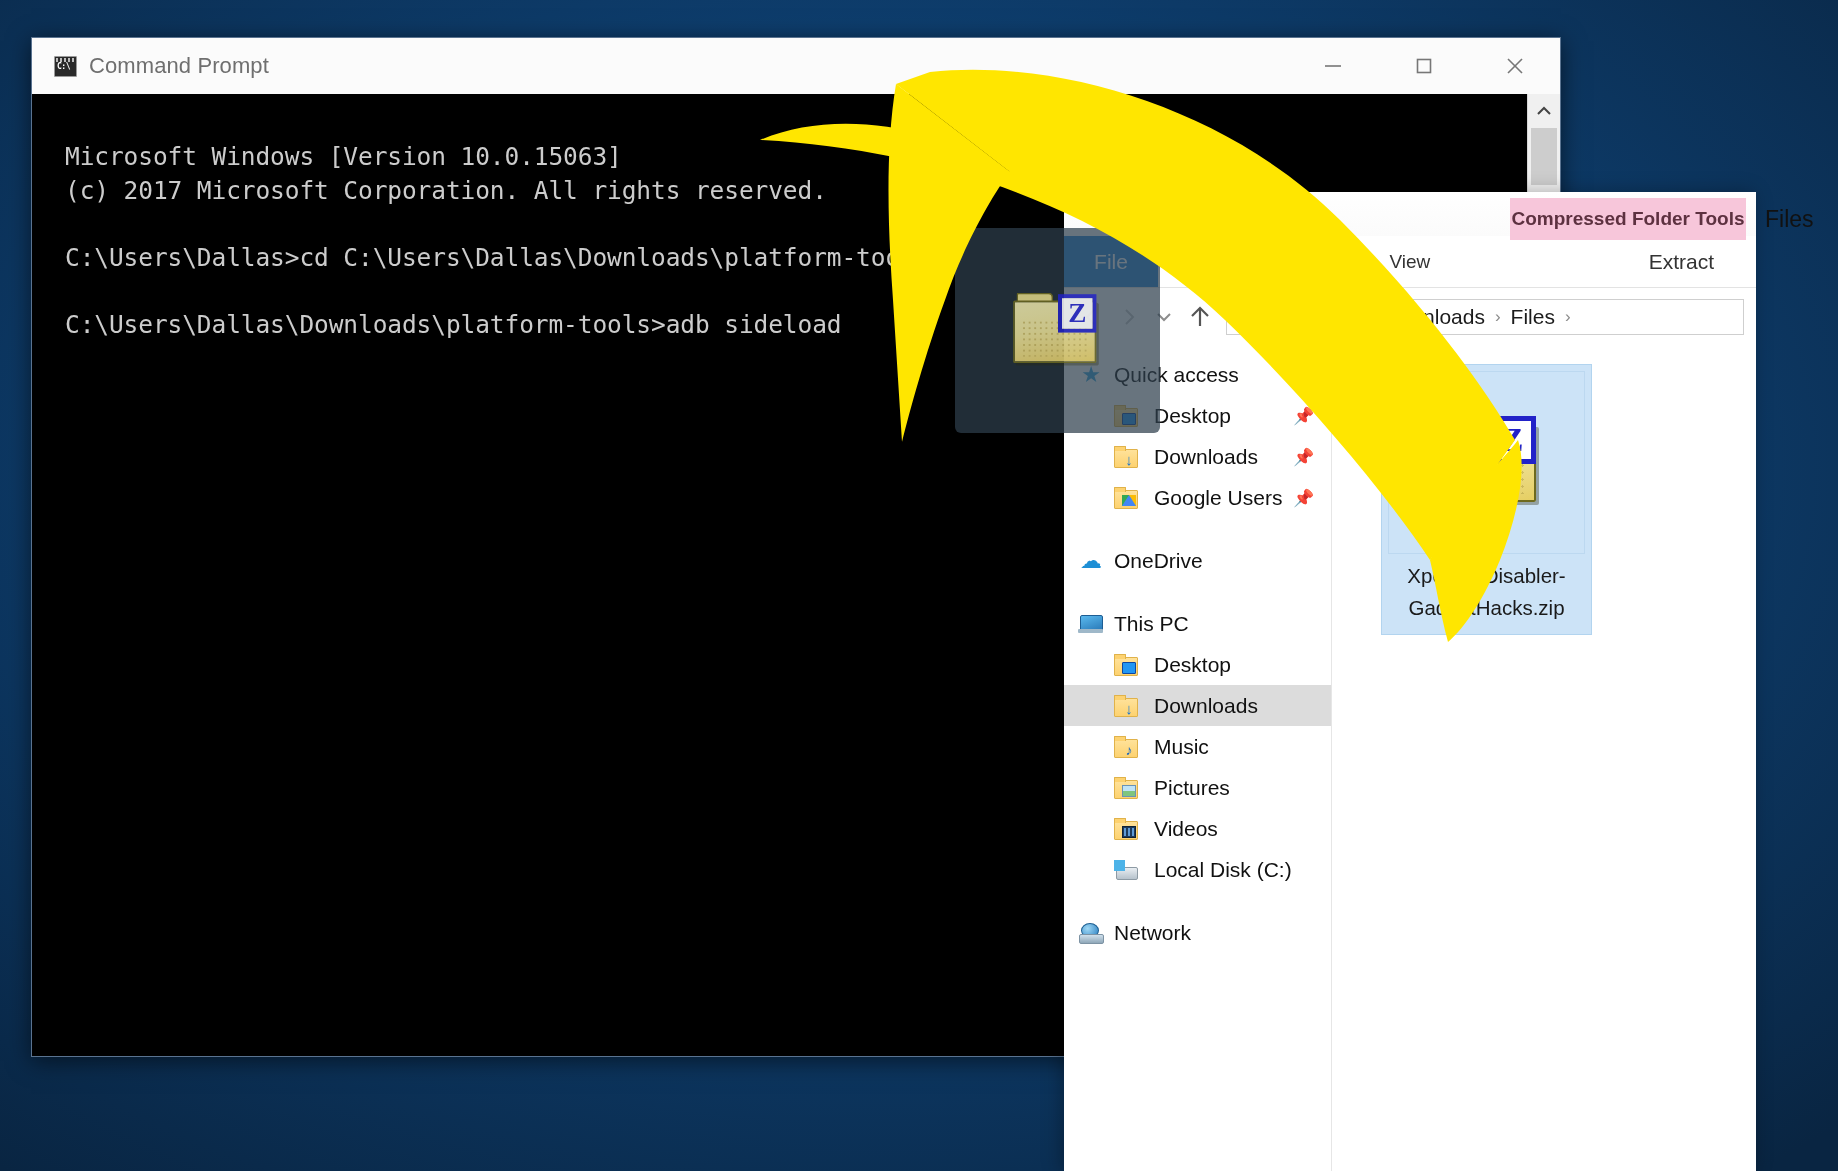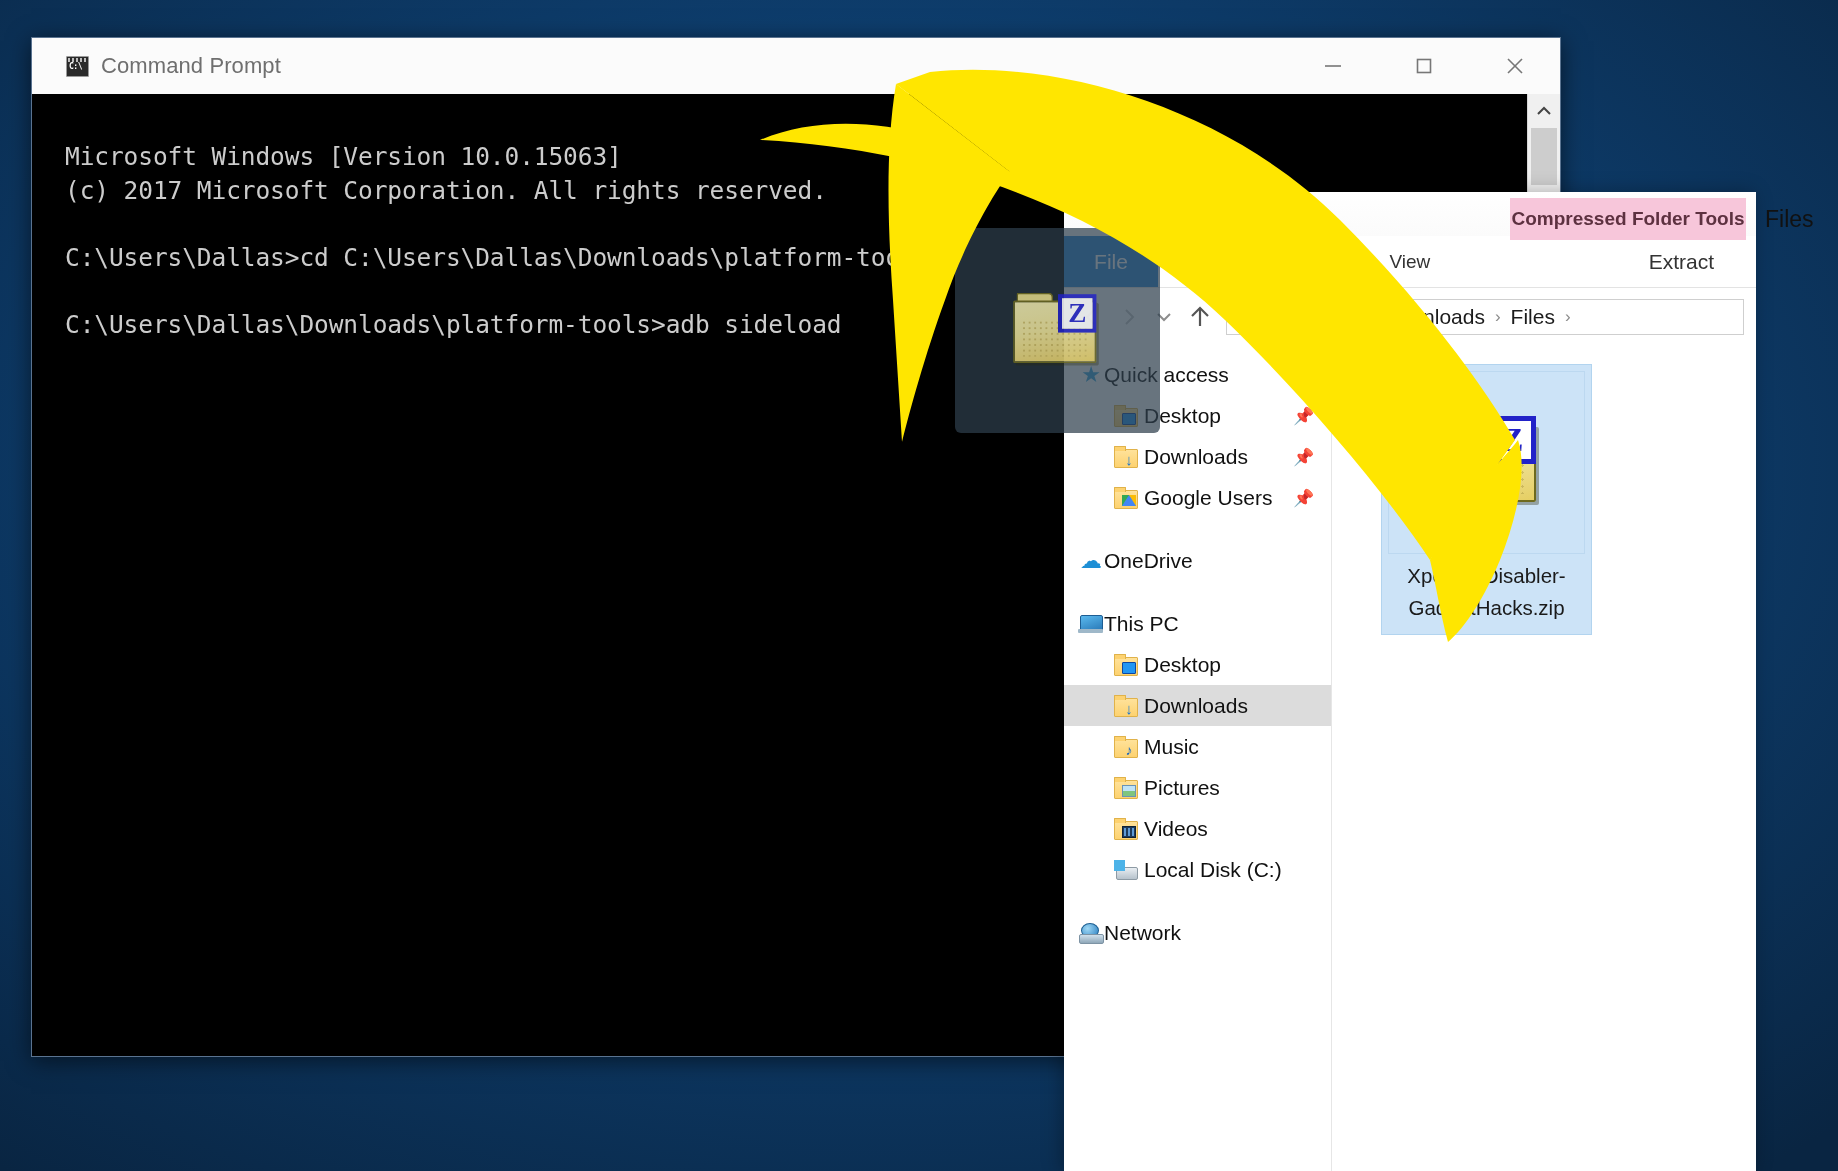--- a/index.html
+++ b/index.html
@@ -29,21 +29,21 @@
     border: 1px solid #5a7390;
     box-shadow: 0 4px 22px rgba(0,0,0,.55);
     z-index: 10;
   }
   #cmd-titlebar {
     height: 56px;
     background: #fbfbfb;
     display: flex; align-items: center;
     position: relative;
   }
-  #cmd-title-left { display: flex; align-items: center; padding-left: 34px; gap: 12px; }
+  #cmd-title-left { display: flex; align-items: center; padding-left: 22px; gap: 12px; }
   .cmd-ico {
     width: 23px; height: 21px;
     background: #2a2a2a;
     border: 1px solid #9a9a9a;
     position: relative; flex: none;
     border-radius: 1px;
   }
   .cmd-ico::before {
     content: ""; position: absolute; left: 1px; right: 1px; top: 1px; height: 4px;
     background: repeating-linear-gradient(90deg,#bdbdbd 0 2px,#2a2a2a 2px 4px);
@@ -227,21 +227,21 @@
   .nav-item {
     height: 41px;
     display: flex; align-items: center;
     padding-left: 38px;
     font-size: 21px; color: #111;
     position: relative;
   }
   .nav-item.root { padding-left: 14px; }
   .nav-item.indent { padding-left: 48px; gap: 6px; }
   .nav-item.selected { background: #dcdcdc; }
-  .nav-label { }
+  .nav-label { margin-left: 10px; }
   .nav-spacer { height: 22px; }
   .pin {
     position: absolute; right: 16px; top: 50%; transform: translateY(-50%);
     color: #9a9a9a; font-size: 17px;
   }
 
   
   .ic { width: 26px; height: 24px; position: relative; flex: none; }
   .ic-folder::before {
     content:""; position:absolute; left:2px; top:4px; width:22px; height:17px;

